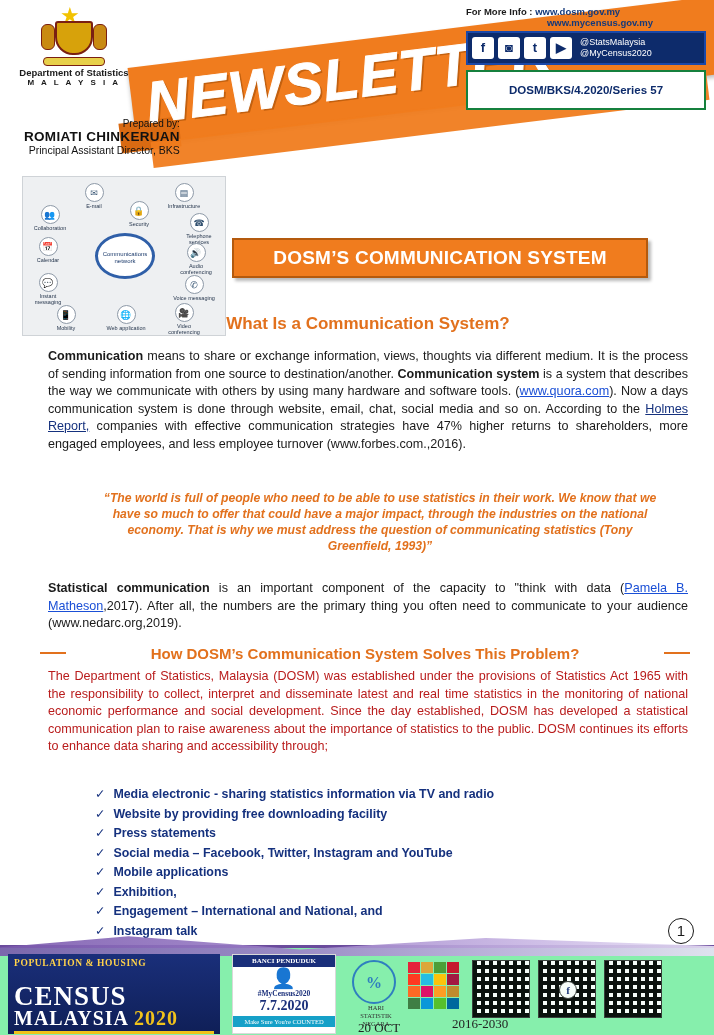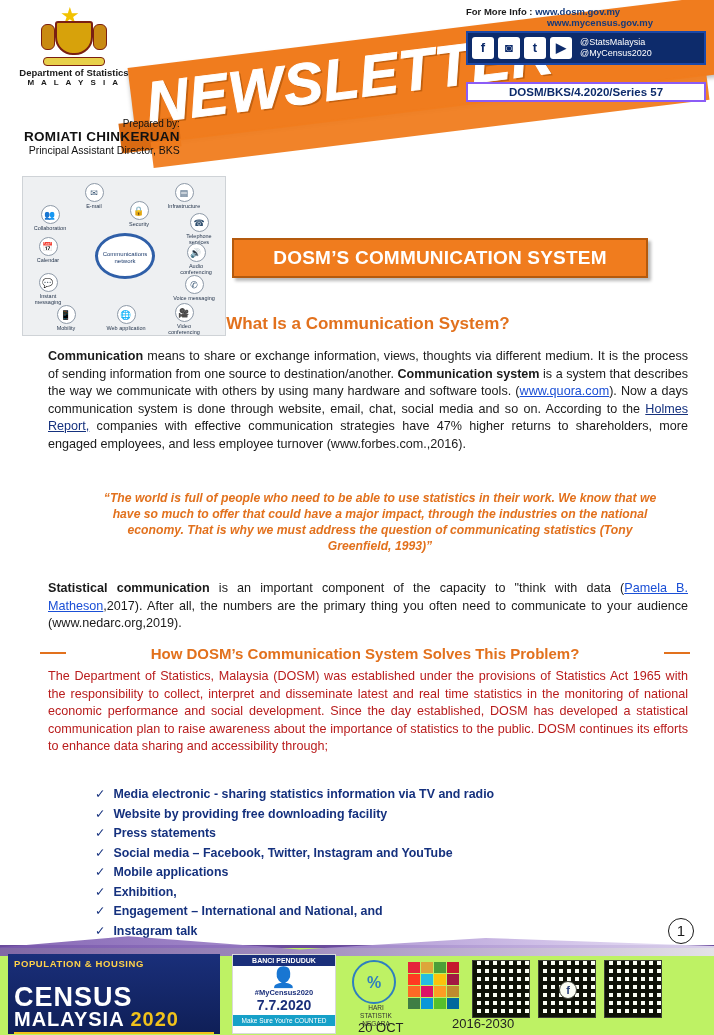--- a/index.html
+++ b/index.html
@@ -94,23 +94,23 @@
   }
   .sicon {
     width:22px; height:22px; background:#ffffff; color:#0d2b6b;
     margin-right:4px; border-radius:3px;
     font-size:13px; font-weight:bold; line-height:22px; text-align:center;
     display:inline-block;
   }
   .sicon.ig { background:#ffffff; }
   .handles { color:#ffffff; font-size:9px; line-height:11px; margin-left:4px; }
   .series-box {
-    margin-top:17px; background:#ffffff; border:2px solid #8b5cf6;
+    margin-top:5px; background:#ffffff; border:2px solid #15803d;
     text-align:center; font-size:11.5px; font-weight:bold; color:#0d2b6b;
-    padding:2px 0;
+    padding:12px 0;
   }
 
   .prepared {
     position:absolute; left:24px; top:118px;text-align:right;
   }
   .prepared .p1 { font-size:10px; color:#111; }
   .prepared .p2 { font-size:13.5px; font-weight:bold; color:#111; letter-spacing:0.3px; }
   .prepared .p3 { font-size:10.5px; color:#111; }
 
   
@@ -192,22 +192,23 @@
 
   .page-num {
     position:absolute; right:20px; top:918px;
     width:26px; height:26px; border:1.6px solid #1a1a1a; border-radius:50%;
     text-align:center; line-height:24px; font-size:15px; color:#1a1a1a;
   }
 
   
   .footer {
     position:absolute; left:0; top:945px; width:714px; height:90px;
-    background:#bef264;
+    background:#86efac;
     border-top:3px solid #6a4b9c;
+    font-family:Liberation Serif, serif;
   }
   .footer-wave {
     position:absolute; left:0; top:-14px; width:714px; height:22px;
     background:linear-gradient(90deg,#7a59ad 0%,#9b7fc7 40%,#c9b7e4 75%,#e8e1f5 100%);
     clip-path: polygon(0 60%, 18% 10%, 42% 70%, 68% 18%, 100% 55%, 100% 100%, 0 100%);
     opacity:0.9;
   }
   .census-block {
     position:absolute; left:8px; top:6px; width:212px; height:80px;
     background:linear-gradient(180deg,#1a2f7a 0%, #0f1f57 100%);

